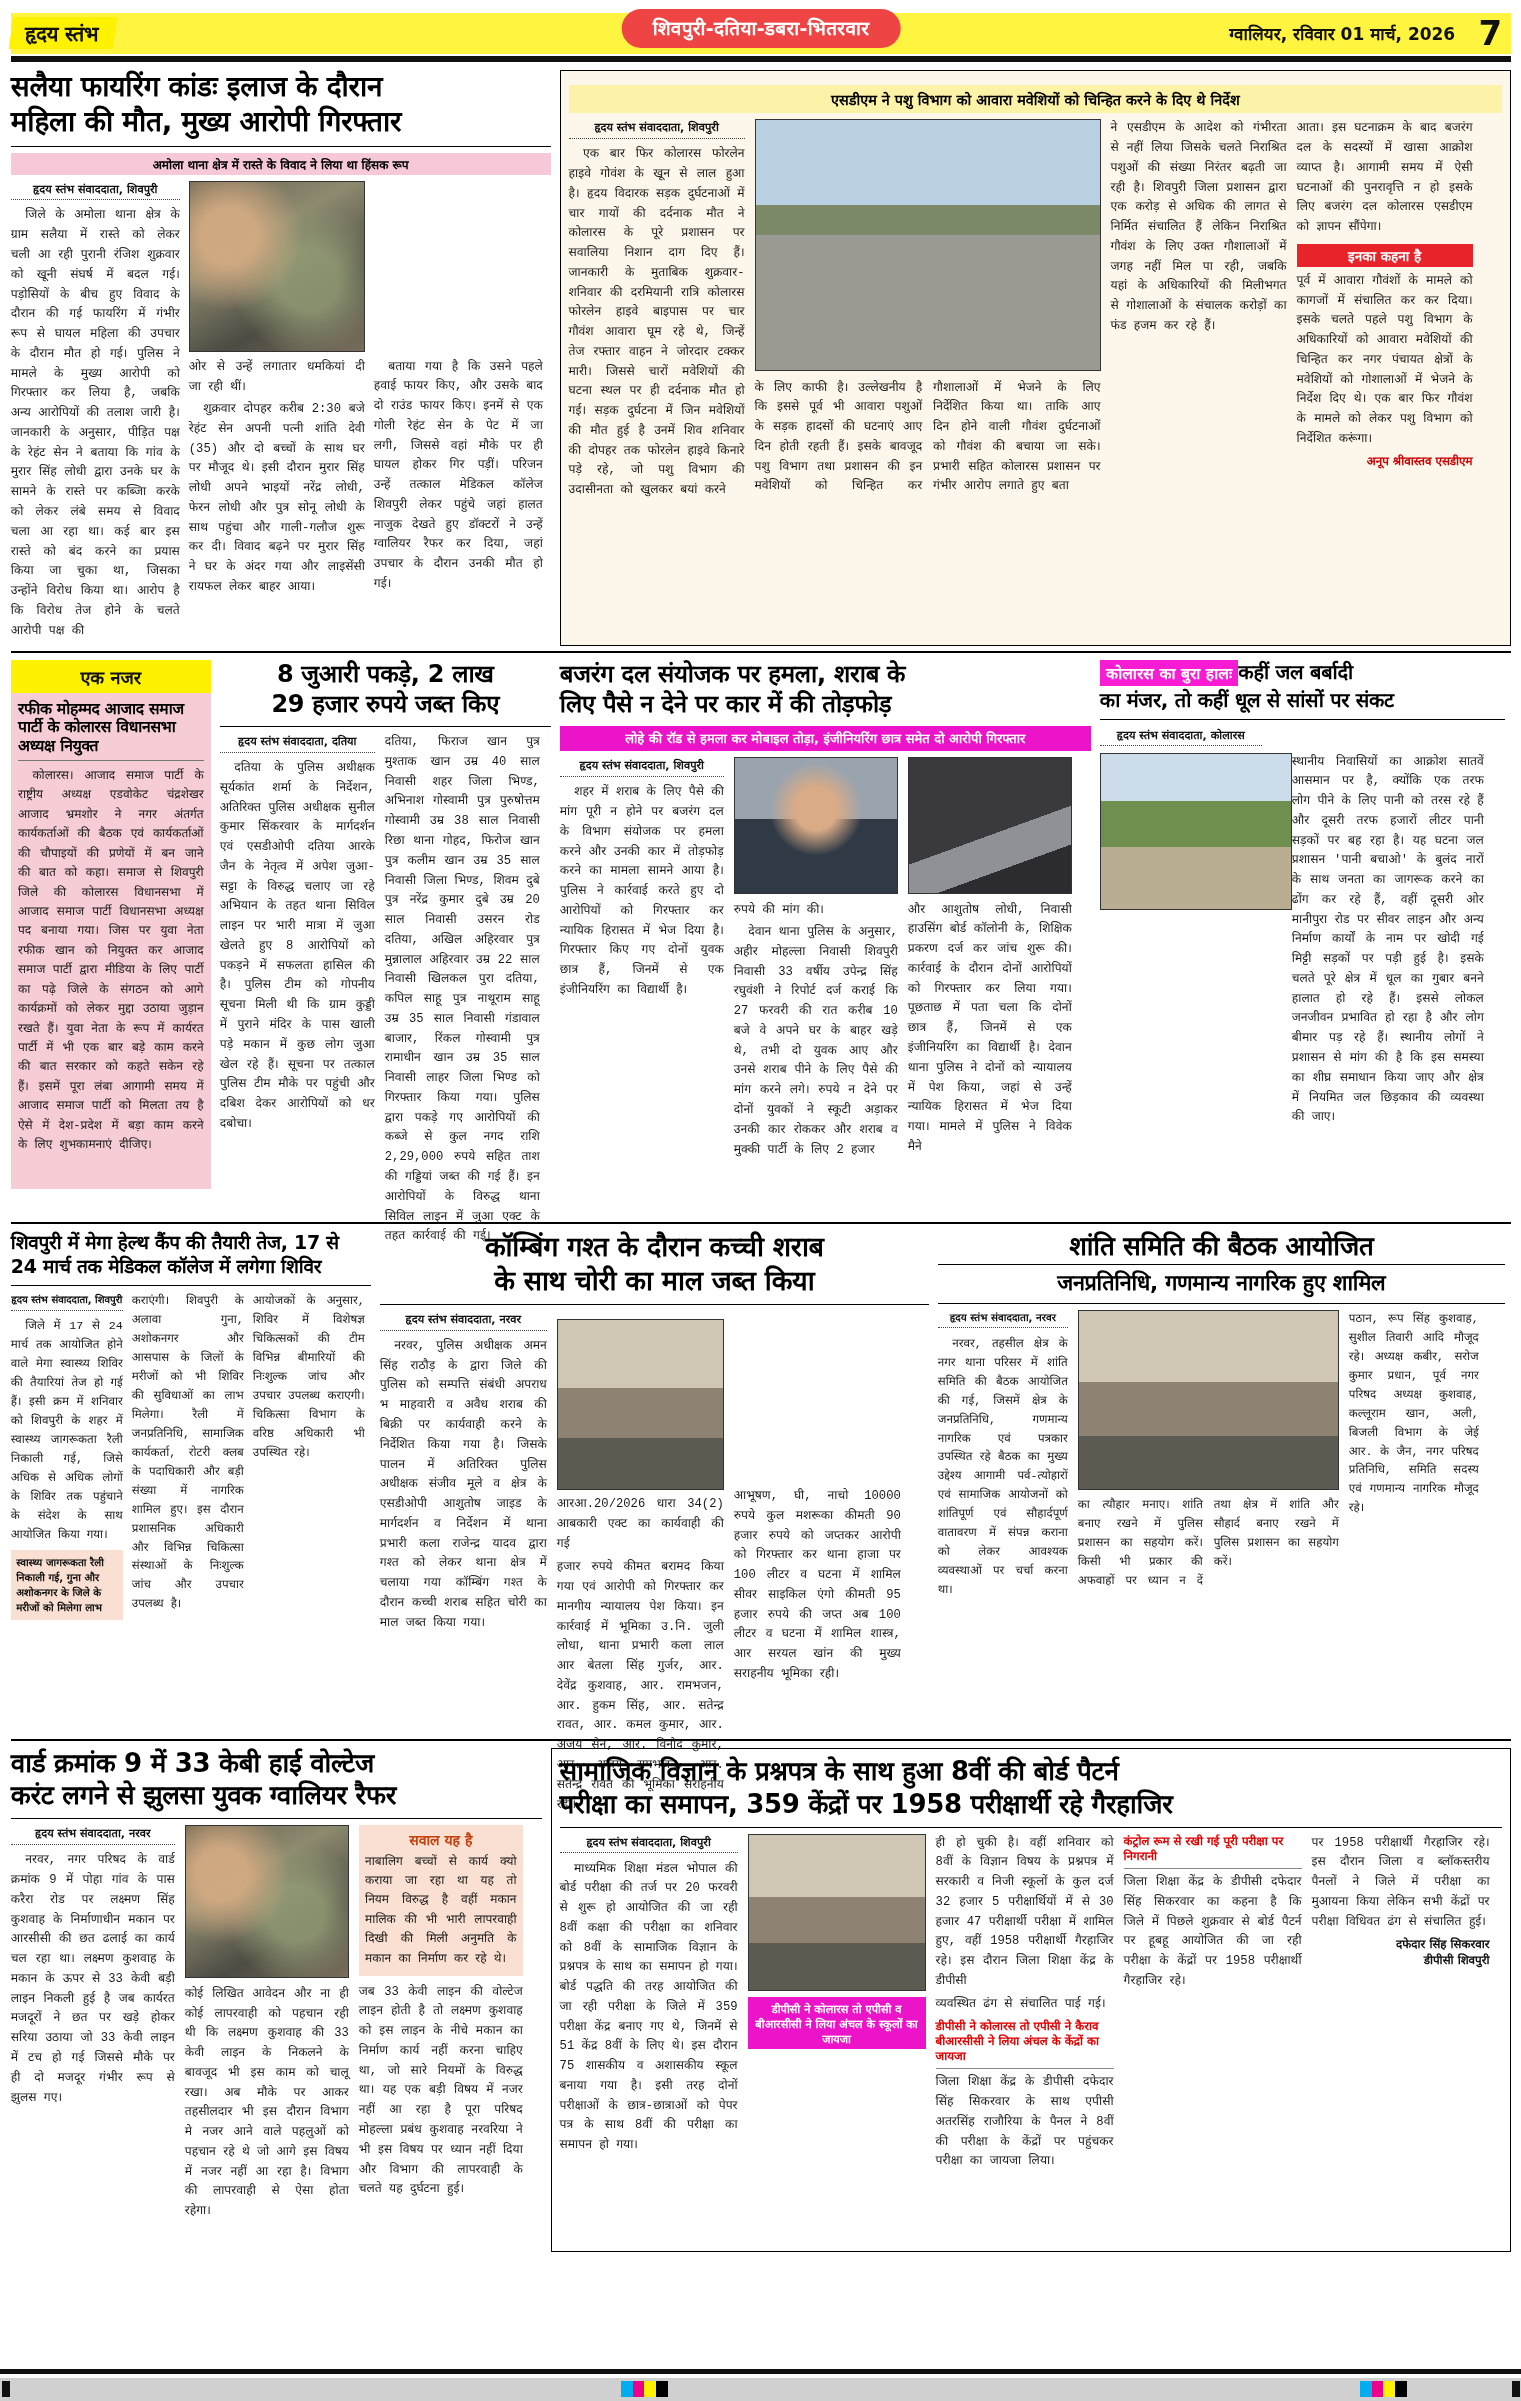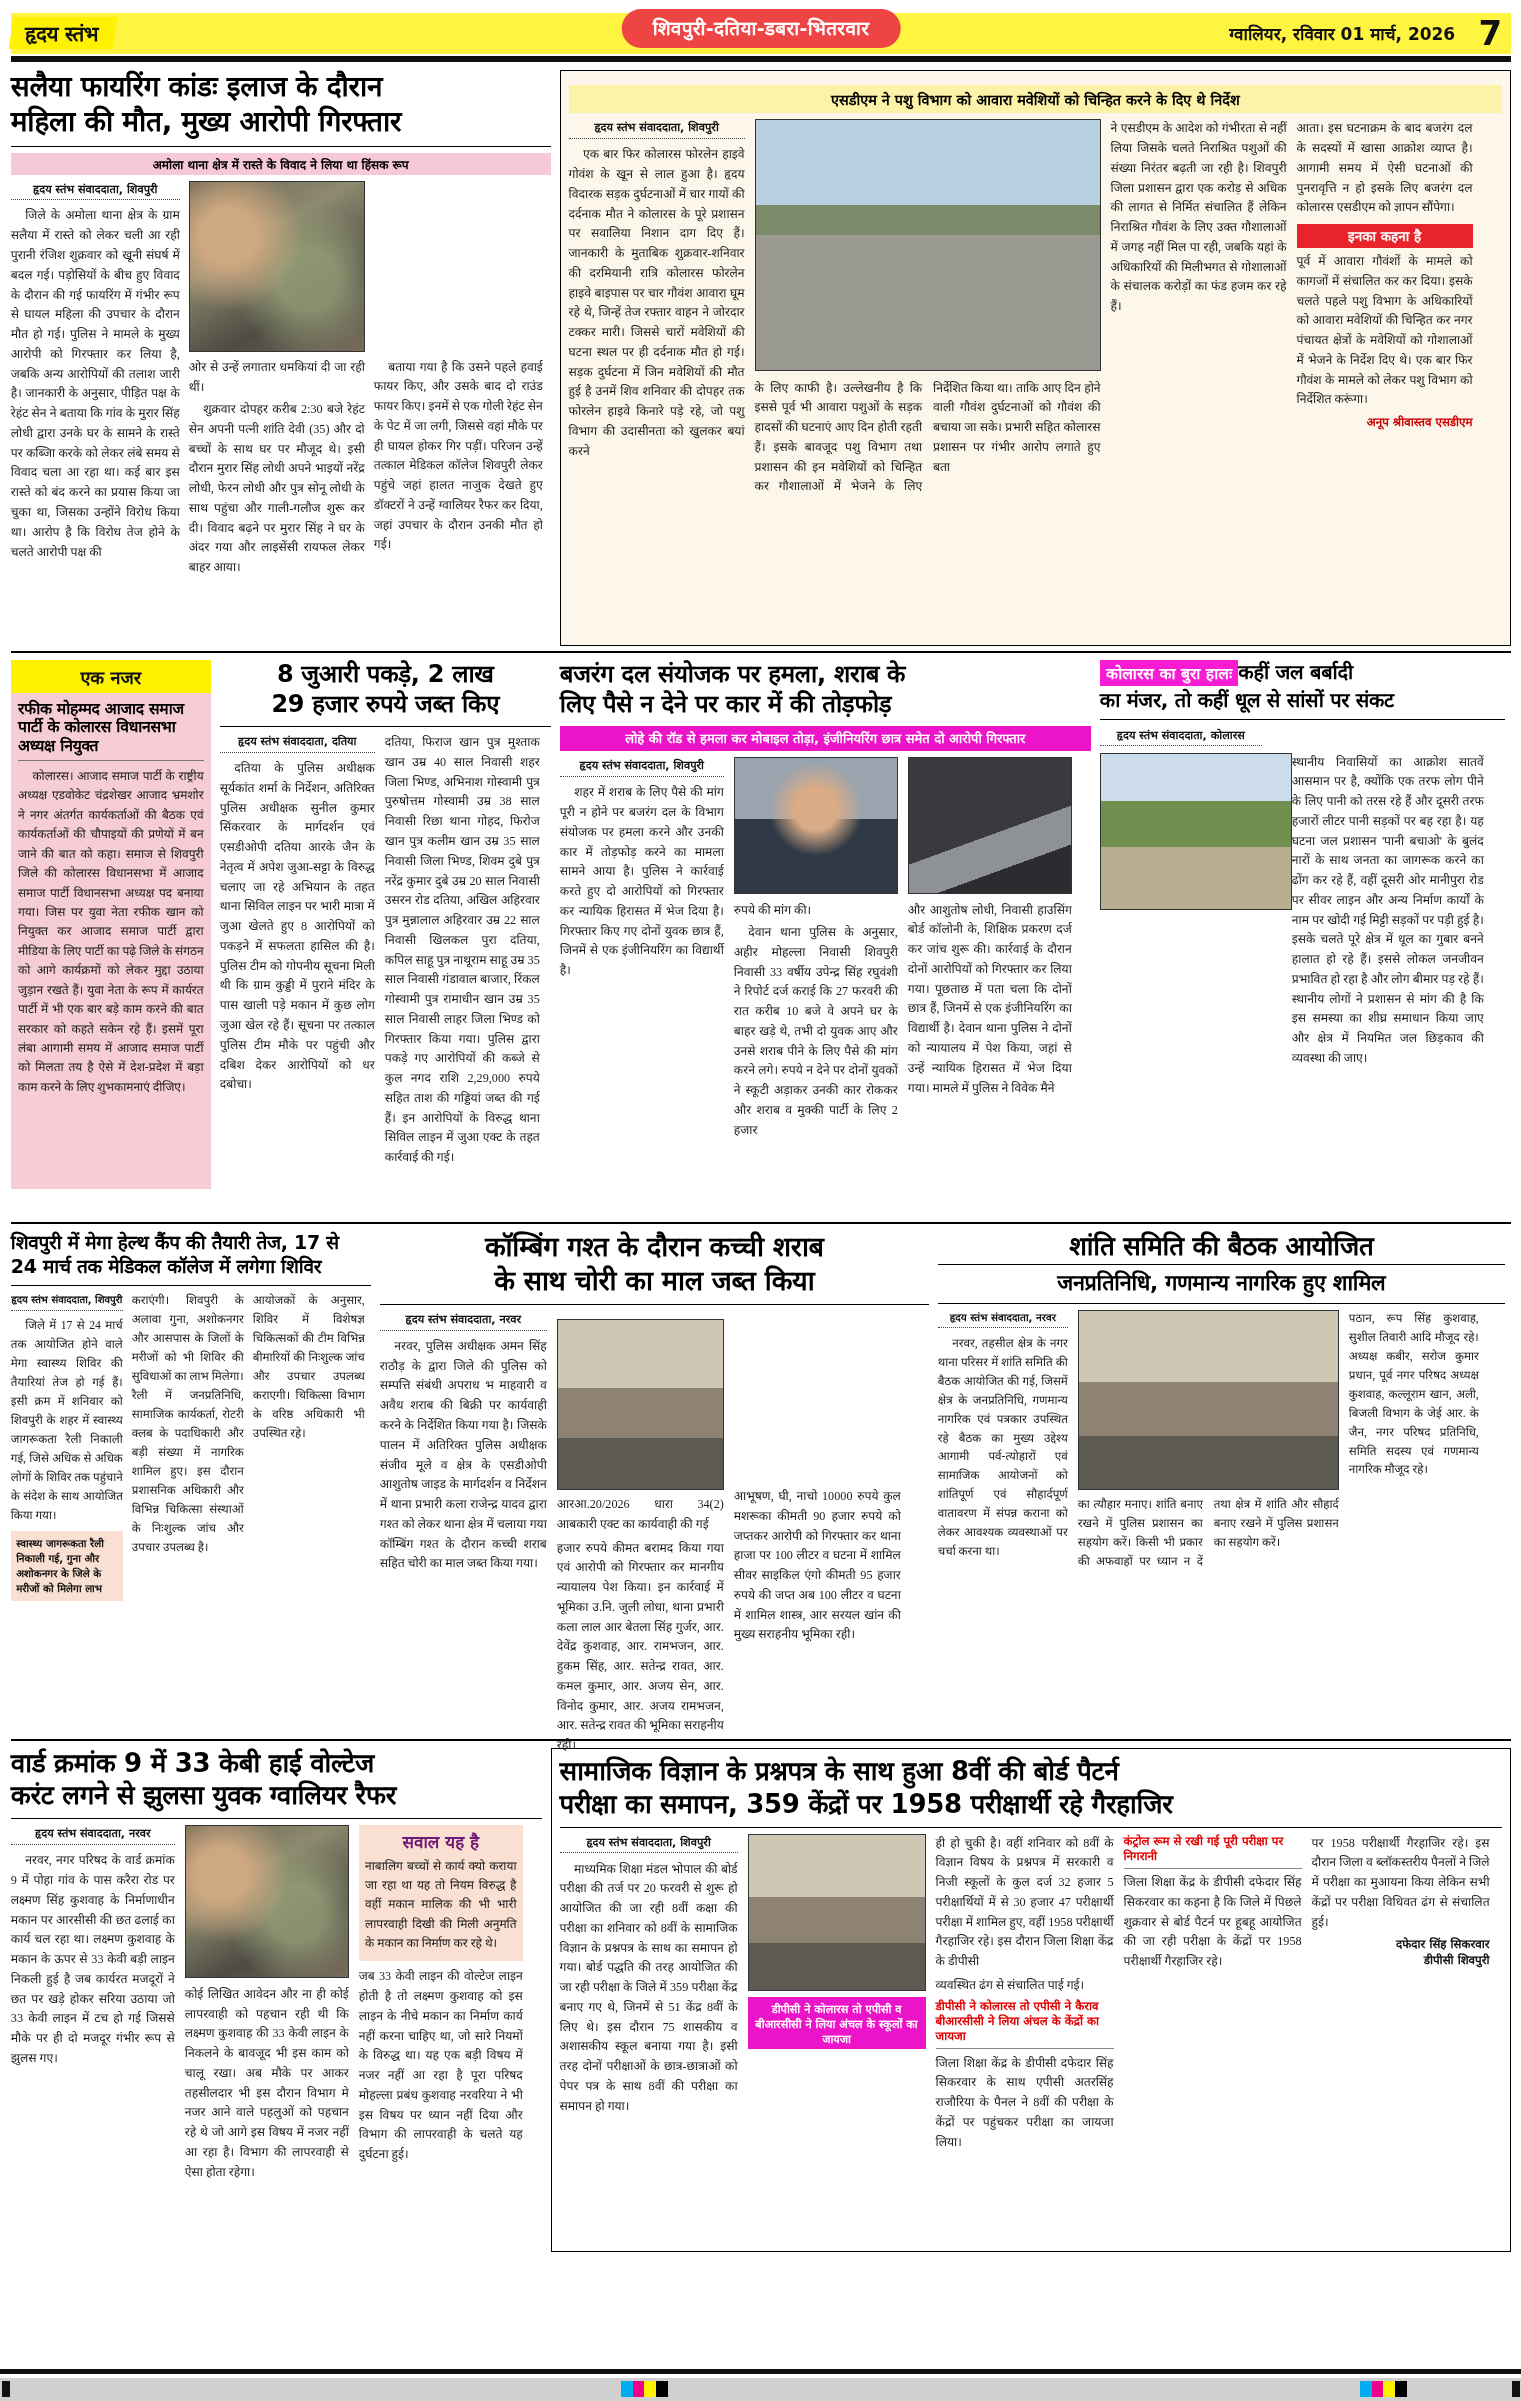--- a/index.html
+++ b/index.html
@@ -78,21 +78,21 @@
     margin-bottom:6.3px;
   }
   .body-col {
     font-family:"Liberation Serif", serif;
     font-size:12.2px;
     line-height:1.62;
     text-align:justify;
     hyphens:auto;
     color:#1a1a1a;
   }
-  .body-col p { margin:0 0 2.7px; text-indent:14.4px; }
+  .body-col p { margin:0 0 2.7px; text-indent:14.4px;font-family:Liberation Mono, monospace; }
   .body-col p.noind { text-indent:0; }
 
   .kicker {
     font-family:"DejaVu Sans", sans-serif;
     font-weight:bold; font-size:12px;
     text-align:center; color:#000;
     background:#f7c9d8;
     padding:2.7px 5.4px;
     margin-bottom:5.4px;
   }
@@ -446,21 +446,21 @@
             </div>
         </div>
         <div style="width:164px;">
           <div class="photo" style="height:153px; margin-bottom:6.3px;"></div>
           <div class="body-col">
               <p class="noind">कोई लिखित आवेदन और ना ही कोई लापरवाही को पहचान रही थी कि लक्ष्मण कुशवाह की 33 केवी लाइन के निकलने के बावजूद भी इस काम को चालू रखा। अब मौके पर आकर तहसीलदार भी इस दौरान विभाग मे नजर आने वाले पहलुओं को पहचान रहे थे जो आगे इस विषय में नजर नहीं आ रहा है। विभाग की लापरवाही से ऐसा होता रहेगा।</p>
             </div>
         </div>
         <div style="width:164px;">
           <div class="box-peach" style="padding:4.5px 6.3px; margin-bottom:6.3px;">
-            <div style="font-family:'DejaVu Sans',sans-serif; font-weight:bold; font-size:17px; color:#701a75; text-align:center;">सवाल यह है</div>
+            <div style="font-family:'DejaVu Sans',sans-serif; font-weight:bold; font-size:14px; color:#c2410c; text-align:center;">सवाल यह है</div>
             <div class="body-col" style="margin-top:3.6px; font-size:12px;">
                 <p class="noind">नाबालिग बच्चों से कार्य क्यो कराया जा रहा था यह तो नियम विरुद्ध है वहीं मकान मालिक की भी भारी लापरवाही दिखी की मिली अनुमति के मकान का निर्माण कर रहे थे।</p>
               </div>
           </div>
           <div class="body-col">
               <p class="noind">जब 33 केवी लाइन की वोल्टेज लाइन होती है तो लक्ष्मण कुशवाह को इस लाइन के नीचे मकान का निर्माण कार्य नहीं करना चाहिए था, जो सारे नियमों के विरुद्ध था। यह एक बड़ी विषय में नजर नहीं आ रहा है पूरा परिषद मोहल्ला प्रबंध कुशवाह नरवरिया ने भी इस विषय पर ध्यान नहीं दिया और विभाग की लापरवाही के चलते यह दुर्घटना हुई।</p>
             </div>
         </div>
       </div>
     </div>

